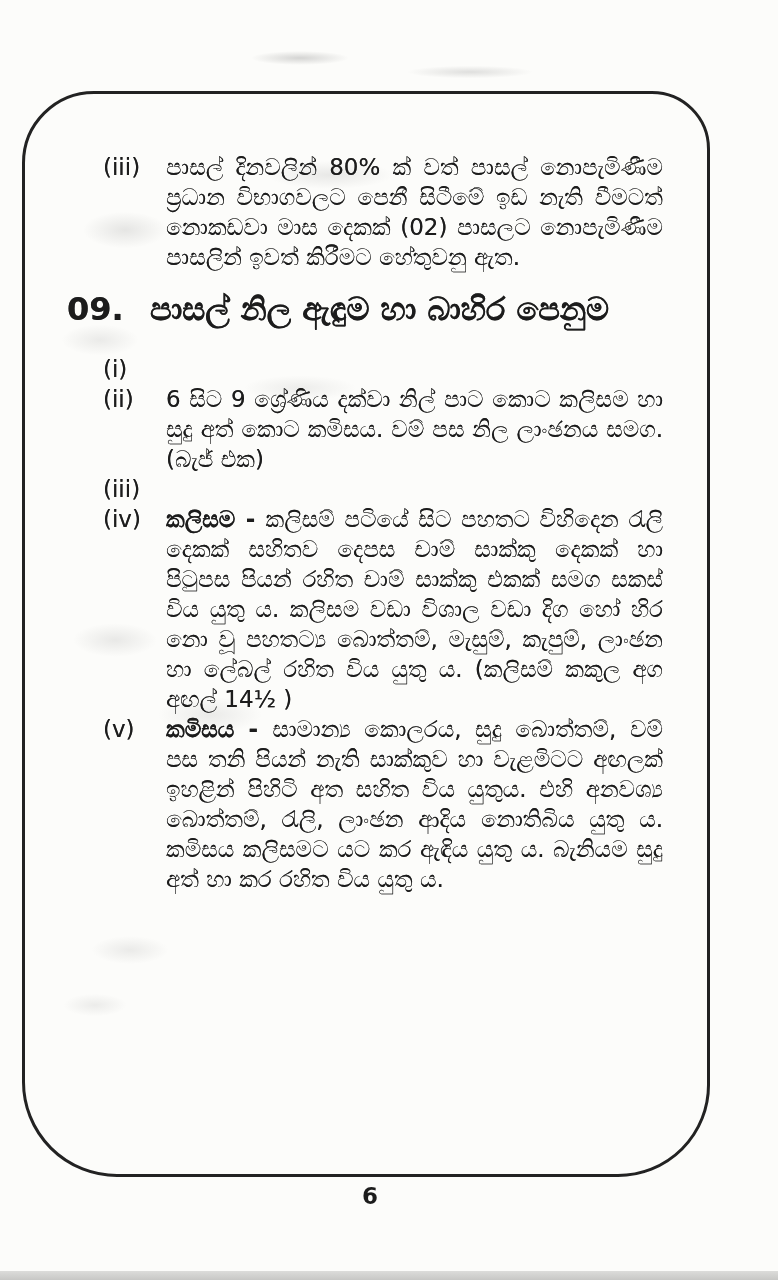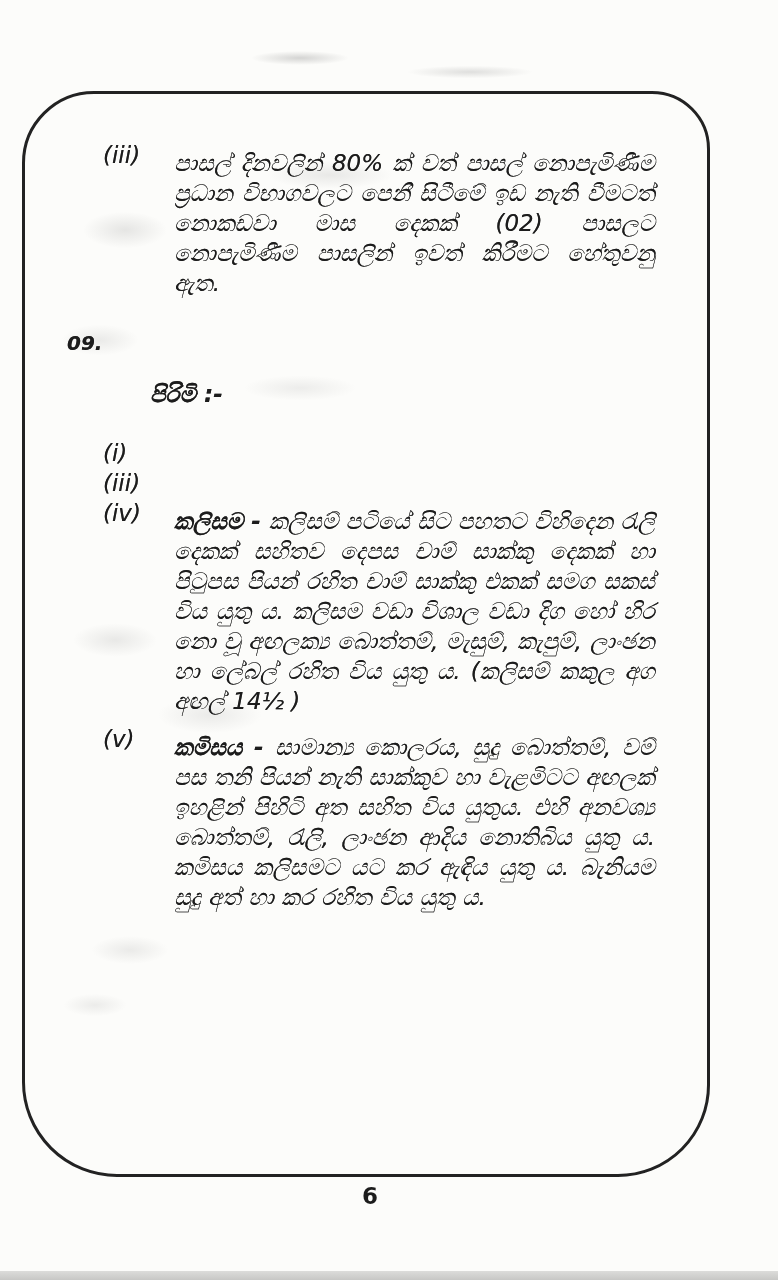--- a/index.html
+++ b/index.html
@@ -35,41 +35,40 @@
   .frame{
     position:absolute;
     left:22px;top:91px;
     width:688px;height:1086px;
     border:3px solid #222;
     border-radius:72px 58px 92px 95px;
     box-sizing:border-box;
   }
   .content{
     position:absolute;
-    left:0;top:0;right:0;
+    left:0;top:12px;right:0;
     padding:46px 44px 0 42px;
     font-size:23px;
     line-height:30px;
     text-shadow:0 0 .6px rgba(0,0,0,.65);
-    font-style:italic;
   }
   .row{display:flex;align-items:flex-start;}
   .row .marker{
     flex:0 0 63px;
     margin-left:36px;
     white-space:nowrap;
   }
   .row .text{
     flex:1;
-    margin:8px;
+    margin:0;
     text-align:justify;
   }
   .lead{font-weight:bold;}
   .pre{margin-bottom:20px;}
-  .heading-row{display:flex;font-weight:600;line-height:34px;font-size:20px;}
+  .heading-row{display:flex;font-weight:600;line-height:34px;font-size:32px;}
   .sec-num{flex:0 0 83px;}
   .subheading{
     margin:18px 0 0 83px;
     font-weight:bold;
     line-height:32px;
   }
   .items{margin-top:28px;}
   .items .row{margin:0;}
   .page-number{
     position:absolute;
@@ -93,38 +92,42 @@
   <div class="frame">
     <div class="content">
 
       <div class="row pre">
         <div class="marker">(iii)</div>
         <p class="text">පාසල් දිනවලින් 80% ක් වත් පාසල් නොපැමිණීම ප්‍රධාන විභාගවලට පෙනී සිටීමේ ඉඩ නැති වීමටත් නොකඩවා මාස දෙකක් (02) පාසලට නොපැමිණීම පාසලින් ඉවත් කිරීමට හේතුවනු ඇත.</p>
       </div>
 
       <div class="heading-row">
         <div class="sec-num">09.</div>
+        <div class="sec-title">පාසල් නිල ඇඳුම හා බාහිර පෙනුම</div>
       </div>
 
-      <div class="subheading">පිරිමි :-</div>
 
       <div class="items">
 
         <div class="row">
           <div class="marker">(i)</div>
         </div>
 
+        <div class="row">
+          <div class="marker">(ii)</div>
+          <p class="text"><span class="lead"></span><span>6 සිට 9 ශ්‍රේණිය දක්වා නිල් පාට කොට කලිසම හා සුදු අත් කොට කමිසය. වම් පස නිල ලාංඡනය සමග.(බැජ් එක)</span></p>
+        </div>
 
         <div class="row">
           <div class="marker">(iii)</div>
         </div>
 
         <div class="row">
           <div class="marker">(iv)</div>
-          <p class="text"><span class="lead">කලිසම - </span><span>කලිසම් පටියේ සිට පහතට විහිදෙන රැලි දෙකක් සහිතව දෙපස චාම් සාක්කු දෙකක් හා පිටුපස පියන් රහිත චාම් සාක්කු එකක් සමග සකස් විය යුතු ය. කලිසම වඩා විශාල වඩා දිග හෝ හිර නො වූ අඟලක්‍ය බොත්තම්, මැසුම්, කැපුම්, ලාංඡන හා ලේබල් රහිත විය යුතු ය.  (කලිසම් කකුල අග අඟල් 14½ )</span></p>
+          <p class="text"><span class="lead">කලිසම - </span><span>කලිසම් පටියේ සිට පහතට විහිදෙන රැලි දෙකක් සහිතව දෙපස චාම් සාක්කු දෙකක් හා පිටුපස පියන් රහිත චාම් සාක්කු එකක් සමග සකස් විය යුතු ය. කලිසම වඩා විශාල වඩා දිග හෝ හිර නො වූ පහතට්‍ය බොත්තම්, මැසුම්, කැපුම්, ලාංඡන හා ලේබල් රහිත විය යුතු ය.  (කලිසම් කකුල අග අඟල් 14½ )</span></p>
         </div>
 
         <div class="row">
           <div class="marker">(v)</div>
           <p class="text"><span class="lead">කමිසය - </span><span>සාමාන්‍ය කොලරය, සුදු බොත්තම්, වම් පස තනි පියන් නැති සාක්කුව හා වැළමිටට අඟලක් ඉහළින් පිහිටි අත සහිත විය යුතුය. එහි අනවශ්‍ය බොත්තම්, රැලි, ලාංඡන ආදිය නොතිබිය යුතු ය. කමිසය කලිසමට යට කර ඇඳිය යුතු ය. බැනියම සුදු අත් හා කර රහිත විය යුතු ය.</span></p>
         </div>
 
       </div>
     </div>
   </div>

